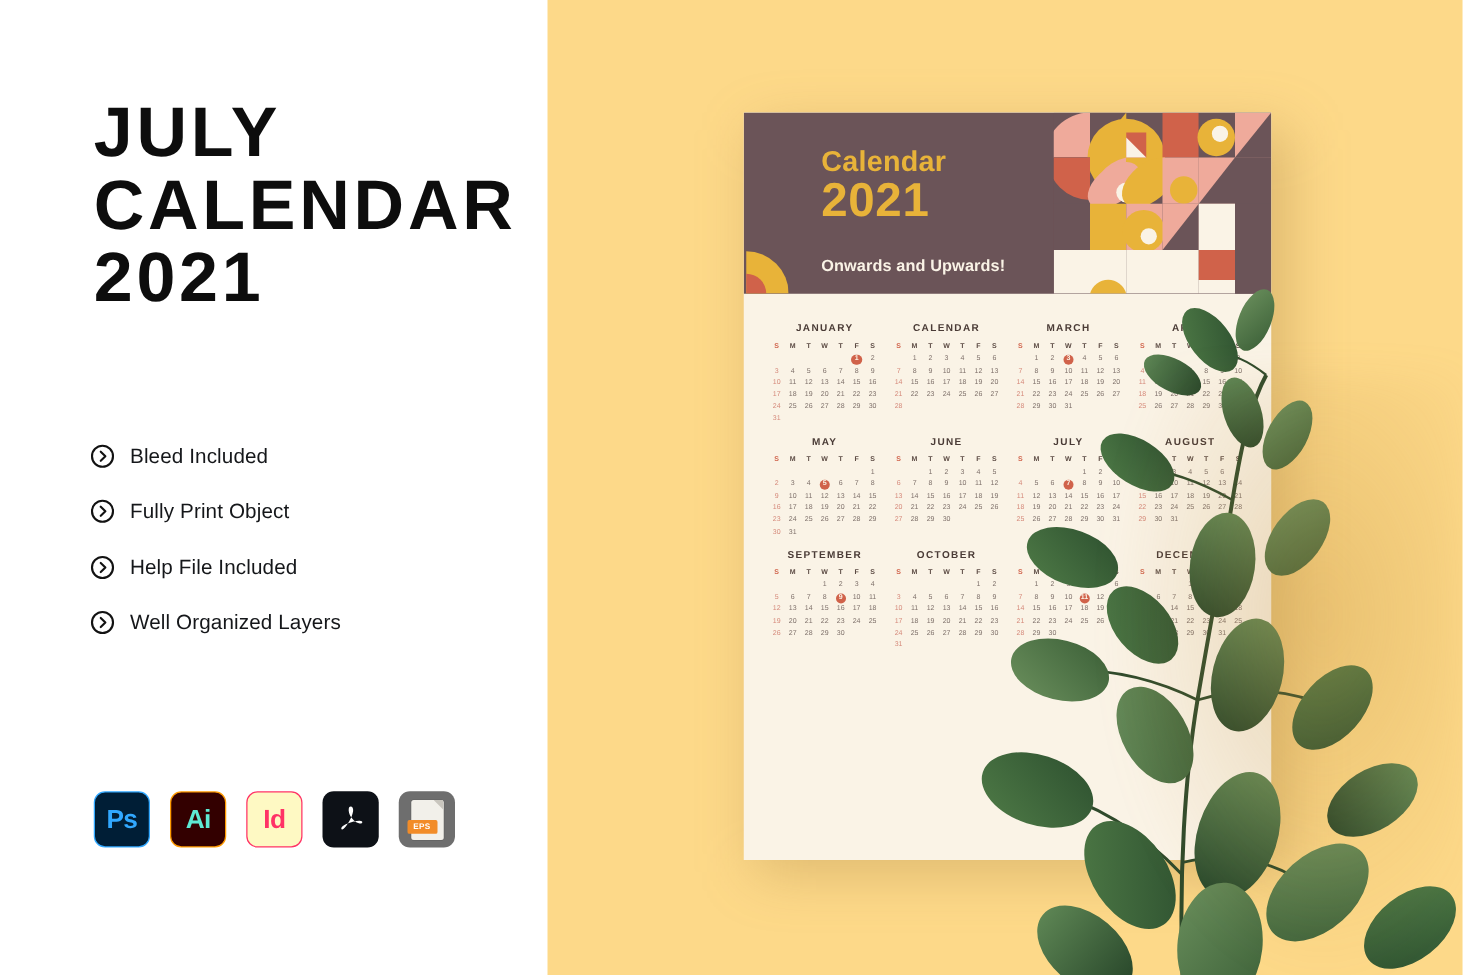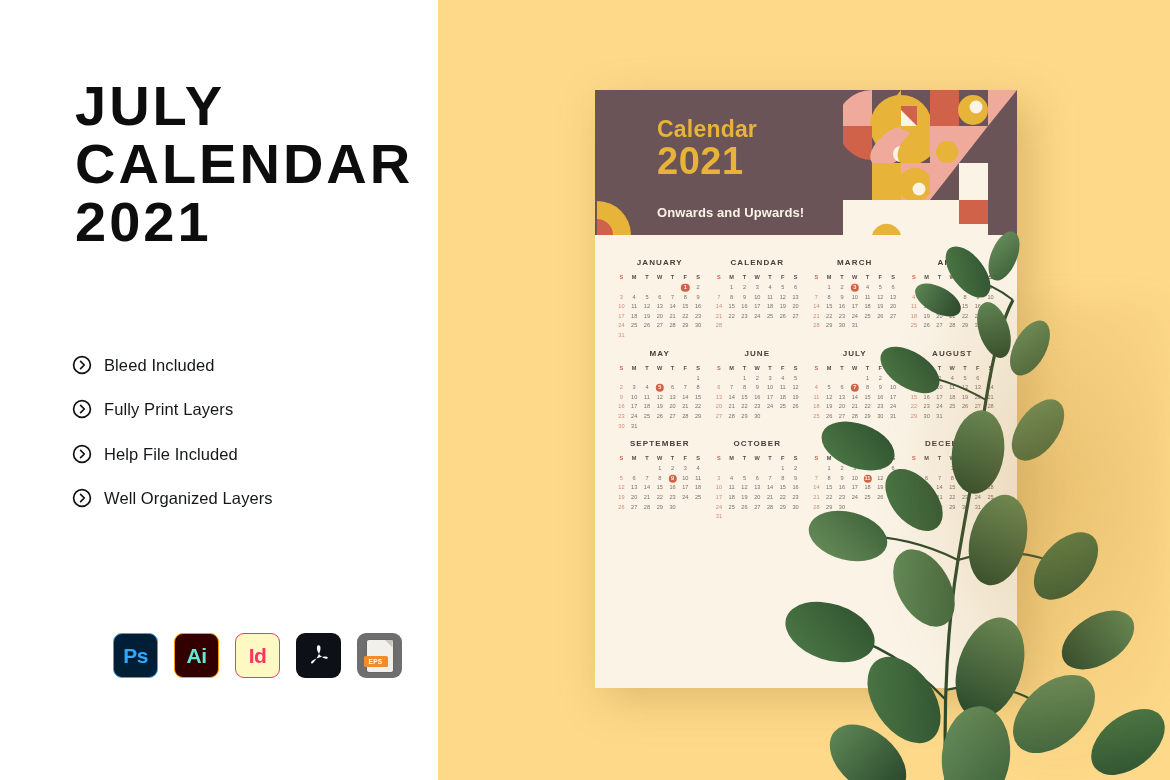--- a/index.html
+++ b/index.html
@@ -77,21 +77,20 @@
     line-height: 20px;
   }
 
   
   #software-icons {
     position: absolute;
     left: 75px;
     top: 633px;
     display: flex;
     gap: 16px;
-    margin-left: 38px;
   }
 
   .app-icon {
     width: 45px;
     height: 45px;
     border-radius: 9px;
     display: flex;
     align-items: center;
     justify-content: center;
     font-family: "Liberation Sans", sans-serif;
@@ -344,21 +343,21 @@
       </div>
 
 
       <div class="feature-row">
         <span class="feature-icon">
           <svg width="20" height="20" viewBox="0 0 20 20">
             <circle cx="10" cy="10" r="8.4" fill="none" stroke="#121212" stroke-width="1.7"></circle>
             <path d="M8.6 6.4 L12.3 10 L8.6 13.6" fill="none" stroke="#121212" stroke-width="1.7" stroke-linecap="round" stroke-linejoin="round"></path>
           </svg>
         </span>
-        <span class="feature-label">Fully Print Layers</span>
+        <span class="feature-label">Fully Print Object</span>
       </div>
 
       <div class="feature-row">
         <span class="feature-icon">
           <svg width="20" height="20" viewBox="0 0 20 20">
             <circle cx="10" cy="10" r="8.4" fill="none" stroke="#121212" stroke-width="1.7"></circle>
             <path d="M8.6 6.4 L12.3 10 L8.6 13.6" fill="none" stroke="#121212" stroke-width="1.7" stroke-linecap="round" stroke-linejoin="round"></path>
           </svg>
         </span>
         <span class="feature-label">Help File Included</span>

